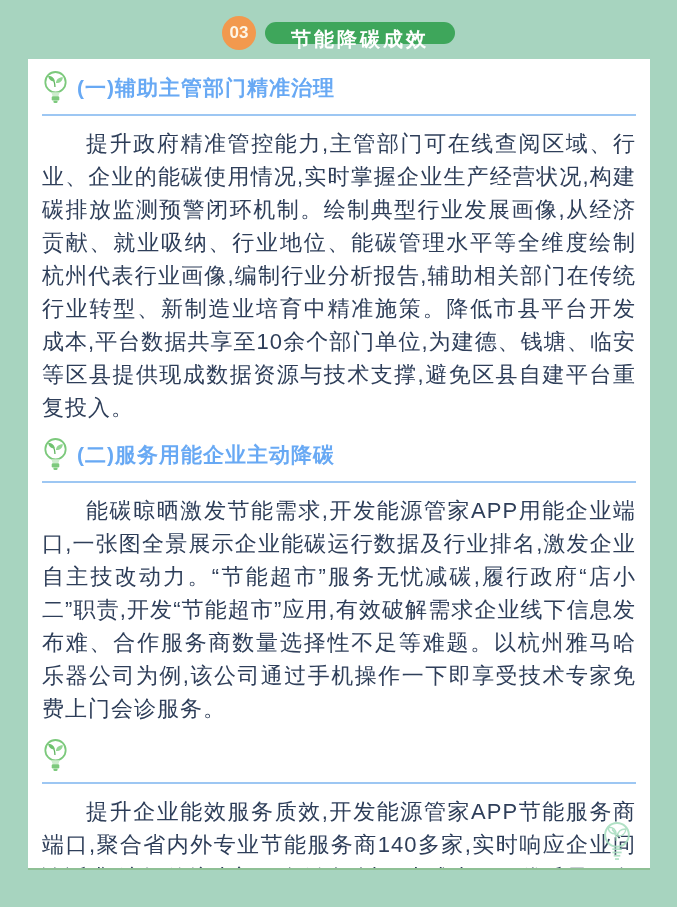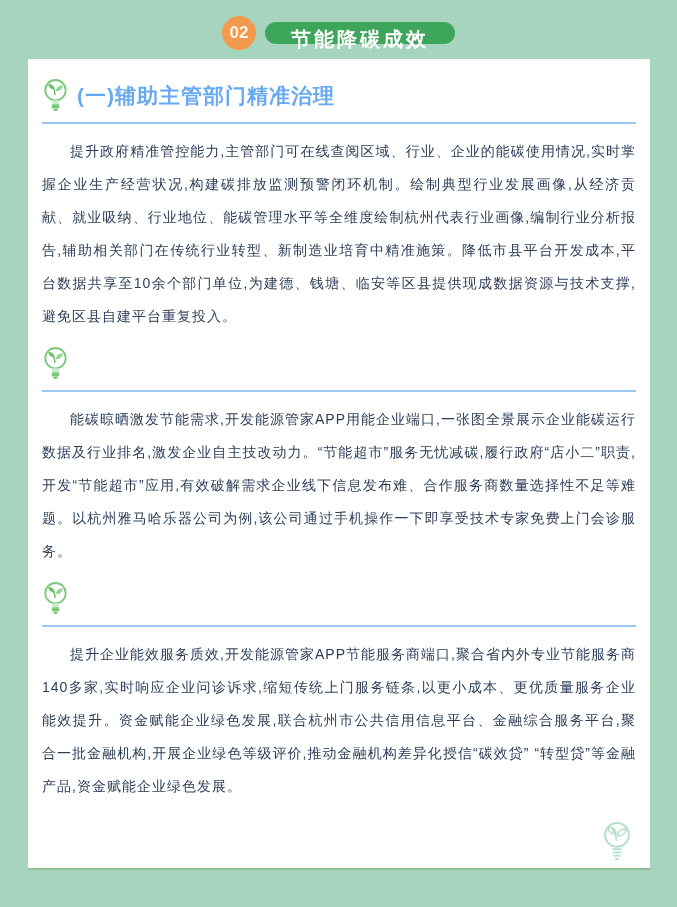--- a/index.html
+++ b/index.html
@@ -51,21 +51,21 @@
 
   
   .card {
     position: absolute;
     left: 28px;
     top: 59px;
     width: 622px;
     height: 811px;
     background: #ffffff;
     border-bottom: 2px solid #8fc096;
-    padding: 19px 14px 0 14px;
+    padding: 11px 14px 0 14px;
     overflow: hidden;
   }
 
   .section { margin-bottom: 10px; }
 
   .section-head {
     display: flex;
     align-items: center;
     gap: 8px;
     padding-left: 0;
@@ -77,21 +77,21 @@
     font-weight: bold;
     letter-spacing: 1px;
   }
   .heading-rule {
     height: 2px;
     background: #9dc7f3;
     margin: 8px 0 11px 0;
   }
   .section-paragraph {
     color: #2e3e59;
-    font-size: 14px;
+    font-size: 22px;
     line-height: 33px;
     letter-spacing: 1px;
     text-align: justify;
     text-indent: 2em;
     margin-bottom: 13px;
   }
 
   
   .footer-bulb {
     position: absolute;
@@ -101,21 +101,21 @@
     height: 44px;
     opacity: 0.9;
   }
 </style>
 </head>
 <body>
 
 <div class="page">
 
   <div class="badge-row">
-    <div class="num-circle">02</div>
+    <div class="num-circle">03</div>
     <div class="title-pill">节能降碳成效</div>
   </div>
 
   <div class="card">
 
     <div class="section">
       <div class="section-head">
         <svg class="bulb-icon" viewBox="0 0 30 40">
           <circle cx="15" cy="13.5" r="11.3" fill="#ffffff" stroke="#7cc97c" stroke-width="2"></circle>
           <path d="M14.4 19 C14.4 15 13.5 11 10.5 8.5" fill="none" stroke="#5db25d" stroke-width="1.4"></path>
@@ -135,20 +135,21 @@
       <div class="section-head">
         <svg class="bulb-icon" viewBox="0 0 30 40">
           <circle cx="15" cy="13.5" r="11.3" fill="#ffffff" stroke="#7cc97c" stroke-width="2"></circle>
           <path d="M14.4 19 C14.4 15 13.5 11 10.5 8.5" fill="none" stroke="#5db25d" stroke-width="1.4"></path>
           <path d="M14.2 12.5 C9.8 12.8 7.4 10.2 6.8 6.6 C10.8 6.4 13.7 8.6 14.2 12.5 Z" fill="#6fc26f"></path>
           <path d="M15.4 14.5 C20 14.8 22.7 11.8 23.2 8.2 C18.9 8 15.9 10.5 15.4 14.5 Z" fill="#93d693"></path>
           <path d="M10.4 24.6 L19.6 24.6 L18.2 29.2 L11.8 29.2 Z" fill="#cdeccd"></path>
           <rect x="10.8" y="29.2" width="8.4" height="4.6" rx="1.4" fill="#7cc97c"></rect>
           <rect x="12.6" y="34.2" width="4.8" height="2.4" rx="1.2" fill="#7cc97c"></rect>
         </svg>
+        <div class="section-heading">(二)服务用能企业主动降碳</div>
       </div>
       <div class="heading-rule"></div>
       <p class="section-paragraph">能碳晾晒激发节能需求,开发能源管家APP用能企业端口,一张图全景展示企业能碳运行数据及行业排名,激发企业自主技改动力。“节能超市”服务无忧减碳,履行政府“店小二”职责,开发“节能超市”应用,有效破解需求企业线下信息发布难、合作服务商数量选择性不足等难题。以杭州雅马哈乐器公司为例,该公司通过手机操作一下即享受技术专家免费上门会诊服务。</p>
     </div>
 
     <div class="section">
       <div class="section-head">
         <svg class="bulb-icon" viewBox="0 0 30 40">
           <circle cx="15" cy="13.5" r="11.3" fill="#ffffff" stroke="#7cc97c" stroke-width="2"></circle>
           <path d="M14.4 19 C14.4 15 13.5 11 10.5 8.5" fill="none" stroke="#5db25d" stroke-width="1.4"></path>

